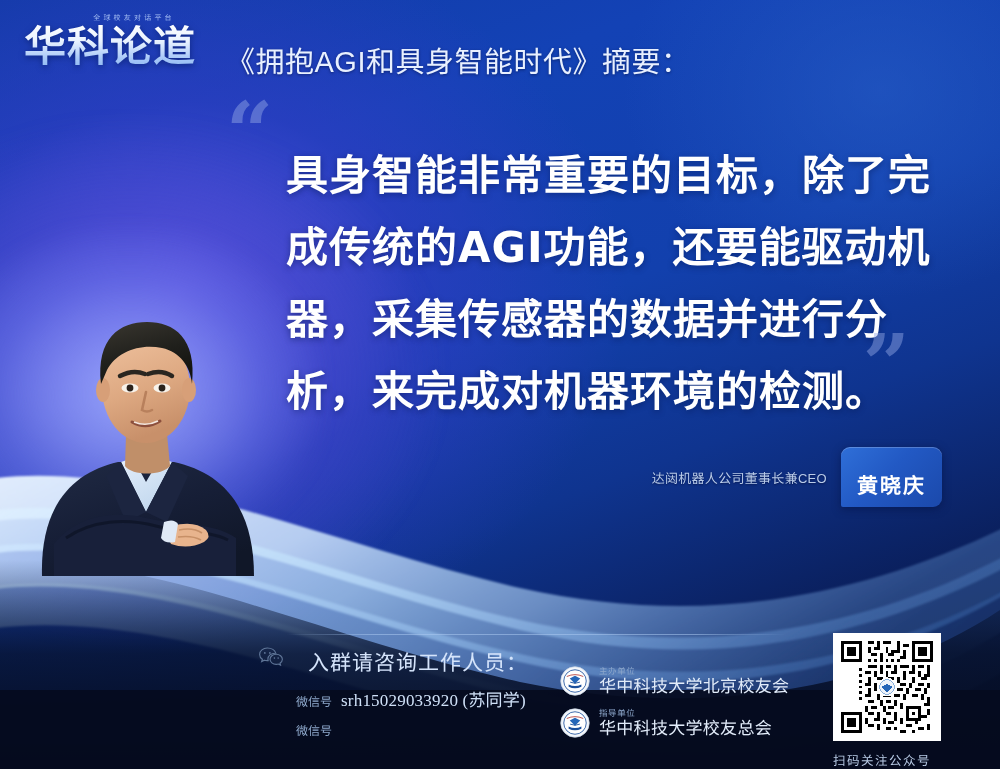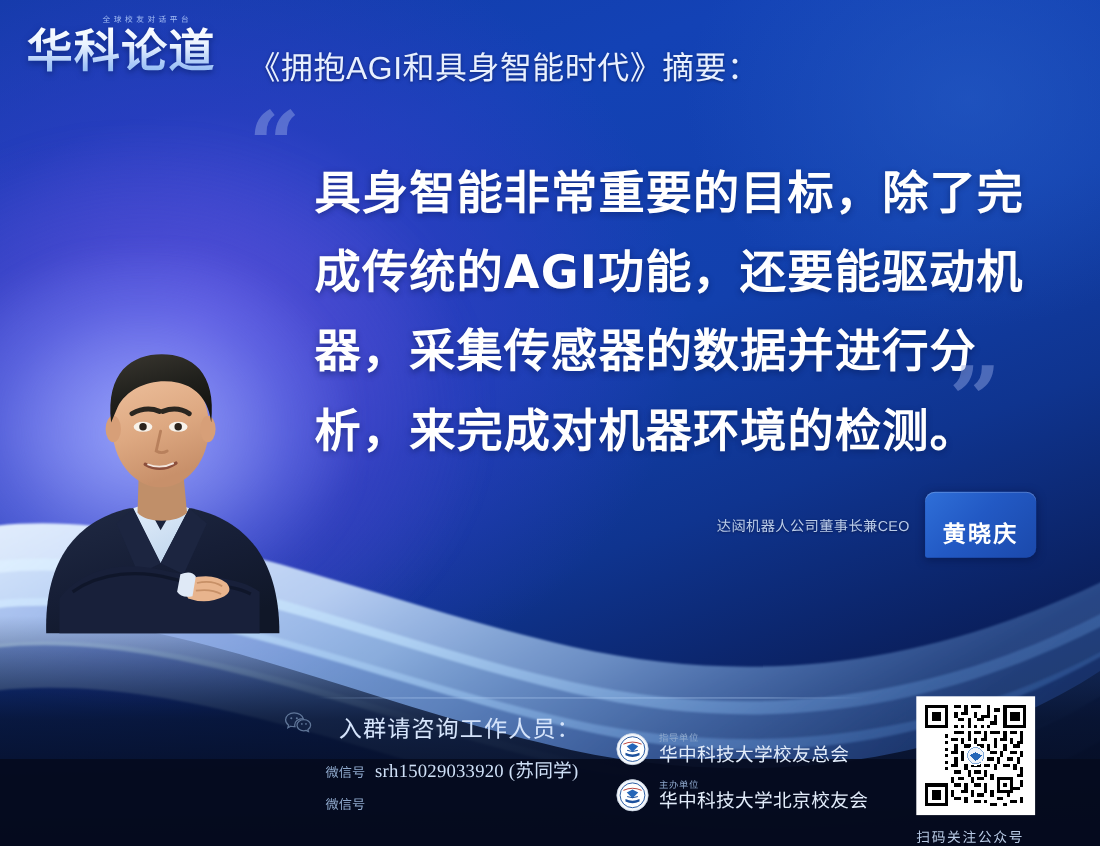--- a/index.html
+++ b/index.html
@@ -277,46 +277,46 @@
     <div class="wx-row">
       <span class="wx-label">微信号</span>
       <span class="wx-value">srh15029033920 (苏同学)</span>
     </div>
     <div class="wx-row">
       <span class="wx-label">微信号</span>
     </div>
   </div>
 
   <div class="orgs">
+    <div class="org-row">
+      <svg class="org-seal" viewBox="0 0 40 40">
+        <circle cx="20" cy="20" r="19" fill="#f4f7fb" stroke="#c9d6e6" stroke-width="1"></circle>
+        <circle cx="20" cy="20" r="15" fill="#ffffff" stroke="#1b4f9c" stroke-width="1.1"></circle>
+        <path d="M9 14 q11 -5 22 0" stroke="#b3352f" stroke-width="1.1" fill="none"></path>
+        <path d="M11.5 24.5 q8.5 4 17 0 l0 3 q-8.5 4 -17 0 Z" fill="#1b4f9c"></path>
+        <path d="M13 16.5 l7 -3.5 l7 3.5 l-7 7 Z" fill="#2566b8"></path>
+        <path d="M13.5 21.5 q6.5 3 13 0" stroke="#1b4f9c" stroke-width="1.2" fill="none"></path>
+      </svg>
+      <div class="org-texts">
+        <span class="org-kind">主办单位</span>
+        <span class="org-name">华中科技大学北京校友会</span>
+      </div>
+    </div>
     <div class="org-row">
       <svg class="org-seal" viewBox="0 0 40 40">
         <circle cx="20" cy="20" r="19" fill="#f4f7fb" stroke="#c9d6e6" stroke-width="1"></circle>
         <circle cx="20" cy="20" r="15" fill="#ffffff" stroke="#1b4f9c" stroke-width="1.1"></circle>
         <path d="M9 14 q11 -5 22 0" stroke="#b3352f" stroke-width="1.1" fill="none"></path>
         <path d="M11.5 24.5 q8.5 4 17 0 l0 3 q-8.5 4 -17 0 Z" fill="#1b4f9c"></path>
         <path d="M13 16.5 l7 -3.5 l7 3.5 l-7 7 Z" fill="#2566b8"></path>
         <path d="M13.5 21.5 q6.5 3 13 0" stroke="#1b4f9c" stroke-width="1.2" fill="none"></path>
       </svg>
       <div class="org-texts">
         <span class="org-kind">指导单位</span>
         <span class="org-name">华中科技大学校友总会</span>
-      </div>
-    </div>
-    <div class="org-row">
-      <svg class="org-seal" viewBox="0 0 40 40">
-        <circle cx="20" cy="20" r="19" fill="#f4f7fb" stroke="#c9d6e6" stroke-width="1"></circle>
-        <circle cx="20" cy="20" r="15" fill="#ffffff" stroke="#1b4f9c" stroke-width="1.1"></circle>
-        <path d="M9 14 q11 -5 22 0" stroke="#b3352f" stroke-width="1.1" fill="none"></path>
-        <path d="M11.5 24.5 q8.5 4 17 0 l0 3 q-8.5 4 -17 0 Z" fill="#1b4f9c"></path>
-        <path d="M13 16.5 l7 -3.5 l7 3.5 l-7 7 Z" fill="#2566b8"></path>
-        <path d="M13.5 21.5 q6.5 3 13 0" stroke="#1b4f9c" stroke-width="1.2" fill="none"></path>
-      </svg>
-      <div class="org-texts">
-        <span class="org-kind">主办单位</span>
-        <span class="org-name">华中科技大学北京校友会</span>
       </div>
     </div>
   </div>
 
   <div class="qr-wrap">
     <div class="qr-box">
       <svg viewBox="0 0 33 33" width="98" height="98" shape-rendering="crispEdges">
         <rect width="33" height="33" fill="#fff"></rect>
         <g fill="#000">
 

